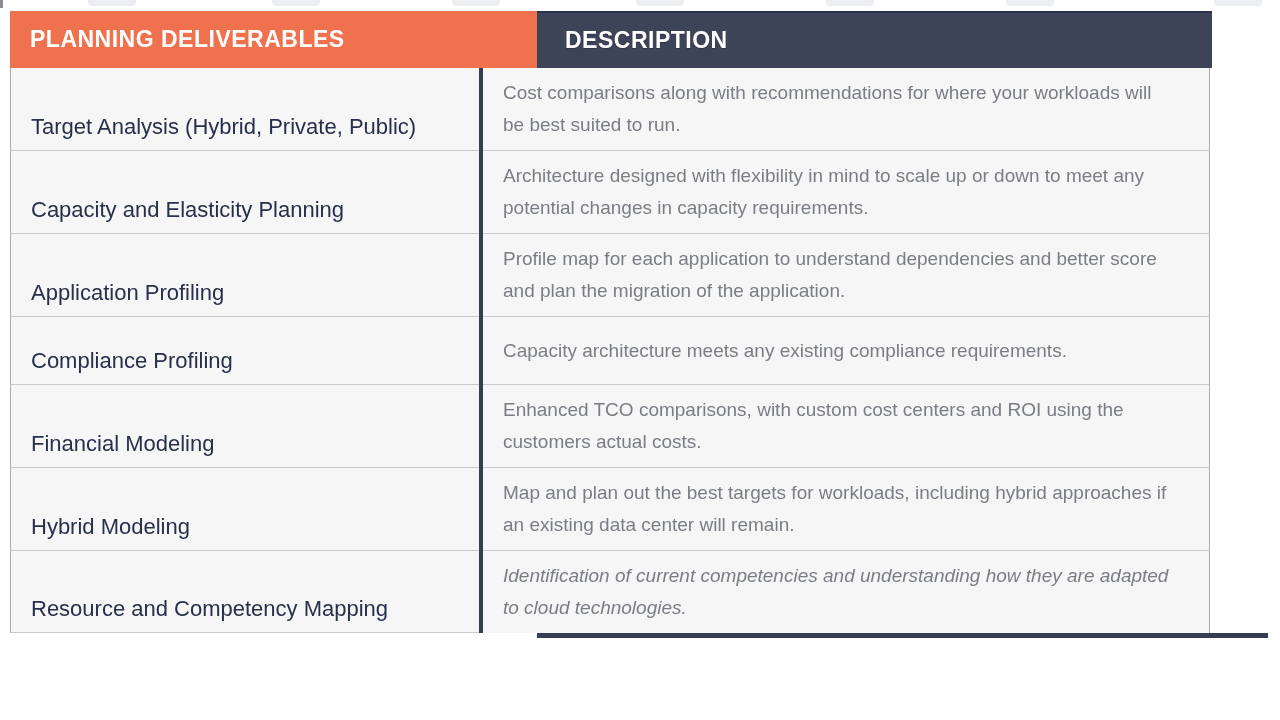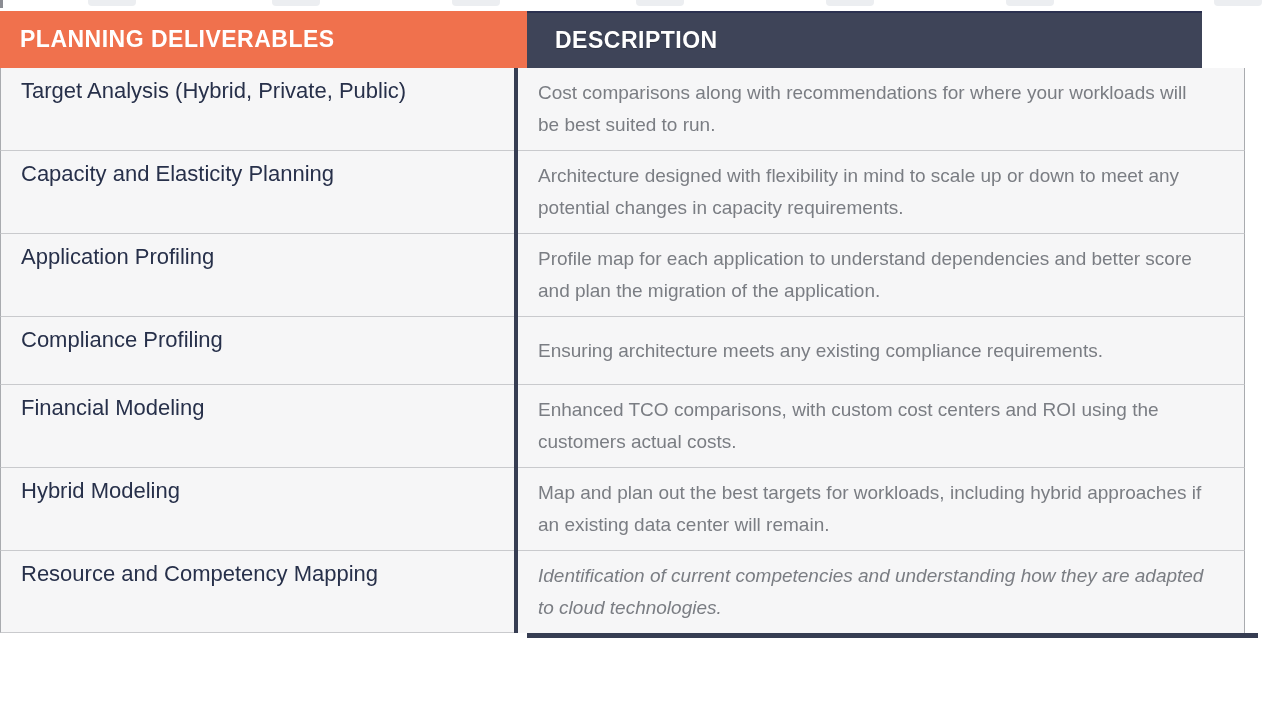--- a/index.html
+++ b/index.html
@@ -24,21 +24,21 @@
 
   
   .top-strip { position: absolute; left: 0; top: 0; width: 1280px; height: 11px; }
   .smudge {
     position: absolute; top: 0; height: 6px; width: 48px;
     background: #eceef1; border-radius: 0 0 4px 4px;
   }
   .corner-mark { position: absolute; left: 0; top: 0; width: 3px; height: 8px; background: #8b8d93; }
 
   .table-wrap {
-    position: absolute; left: 0; top: 11px; width: 1258px;
+    position: absolute; left: 10px; top: 11px; width: 1258px;
   }
 
   .header-row { display: flex; height: 57px; }
   .header-left {
     width: 527px;
     background: var(--header-left-bg);
     color: var(--header-text);
     display: flex; align-items: center;
     padding-left: 20px;
     font-size: 23px; font-weight: bold; letter-spacing: 0.5px;
@@ -51,25 +51,25 @@
     display: flex; align-items: center;
     padding-left: 28px;
     font-size: 23px; font-weight: bold; letter-spacing: 0.5px;
     text-shadow: 0 1px 1px rgba(0,0,0,0.25);
   }
 
   .rows { display: block; }
   .row { display: flex; min-height: 68px; align-items: stretch; }
 
   .cell-left {
-    width: 514px;
+    width: 469px;
     background: var(--cell-bg);
     border-left: 1px solid var(--outer-border);
     border-bottom: 1px solid var(--row-border);
-    display: flex; align-items: flex-start;
+    display: flex; align-items: flex-end;
     padding: 10px 16px 10px 20px;
     color: var(--deliverable-text);
     font-size: 22px;
   }
   .col-divider {
     width: 4px;
     background: var(--divider);
   }
   .cell-right {
     width: 727px;
@@ -138,21 +138,21 @@
       <span>Profile map for each application to understand dependencies and better score and plan the migration of the application.</span>
     </div>
   </div>
 
   <div class="row">
     <div class="cell-left">
       <span>Compliance Profiling</span>
     </div>
     <div class="col-divider"></div>
     <div class="cell-right">
-      <span>Ensuring architecture meets any existing compliance requirements.</span>
+      <span>Capacity architecture meets any existing compliance requirements.</span>
     </div>
   </div>
 
   <div class="row">
     <div class="cell-left">
       <span>Financial Modeling</span>
     </div>
     <div class="col-divider"></div>
     <div class="cell-right">
       <span>Enhanced TCO comparisons, with custom cost centers and ROI using the customers actual costs.</span>

